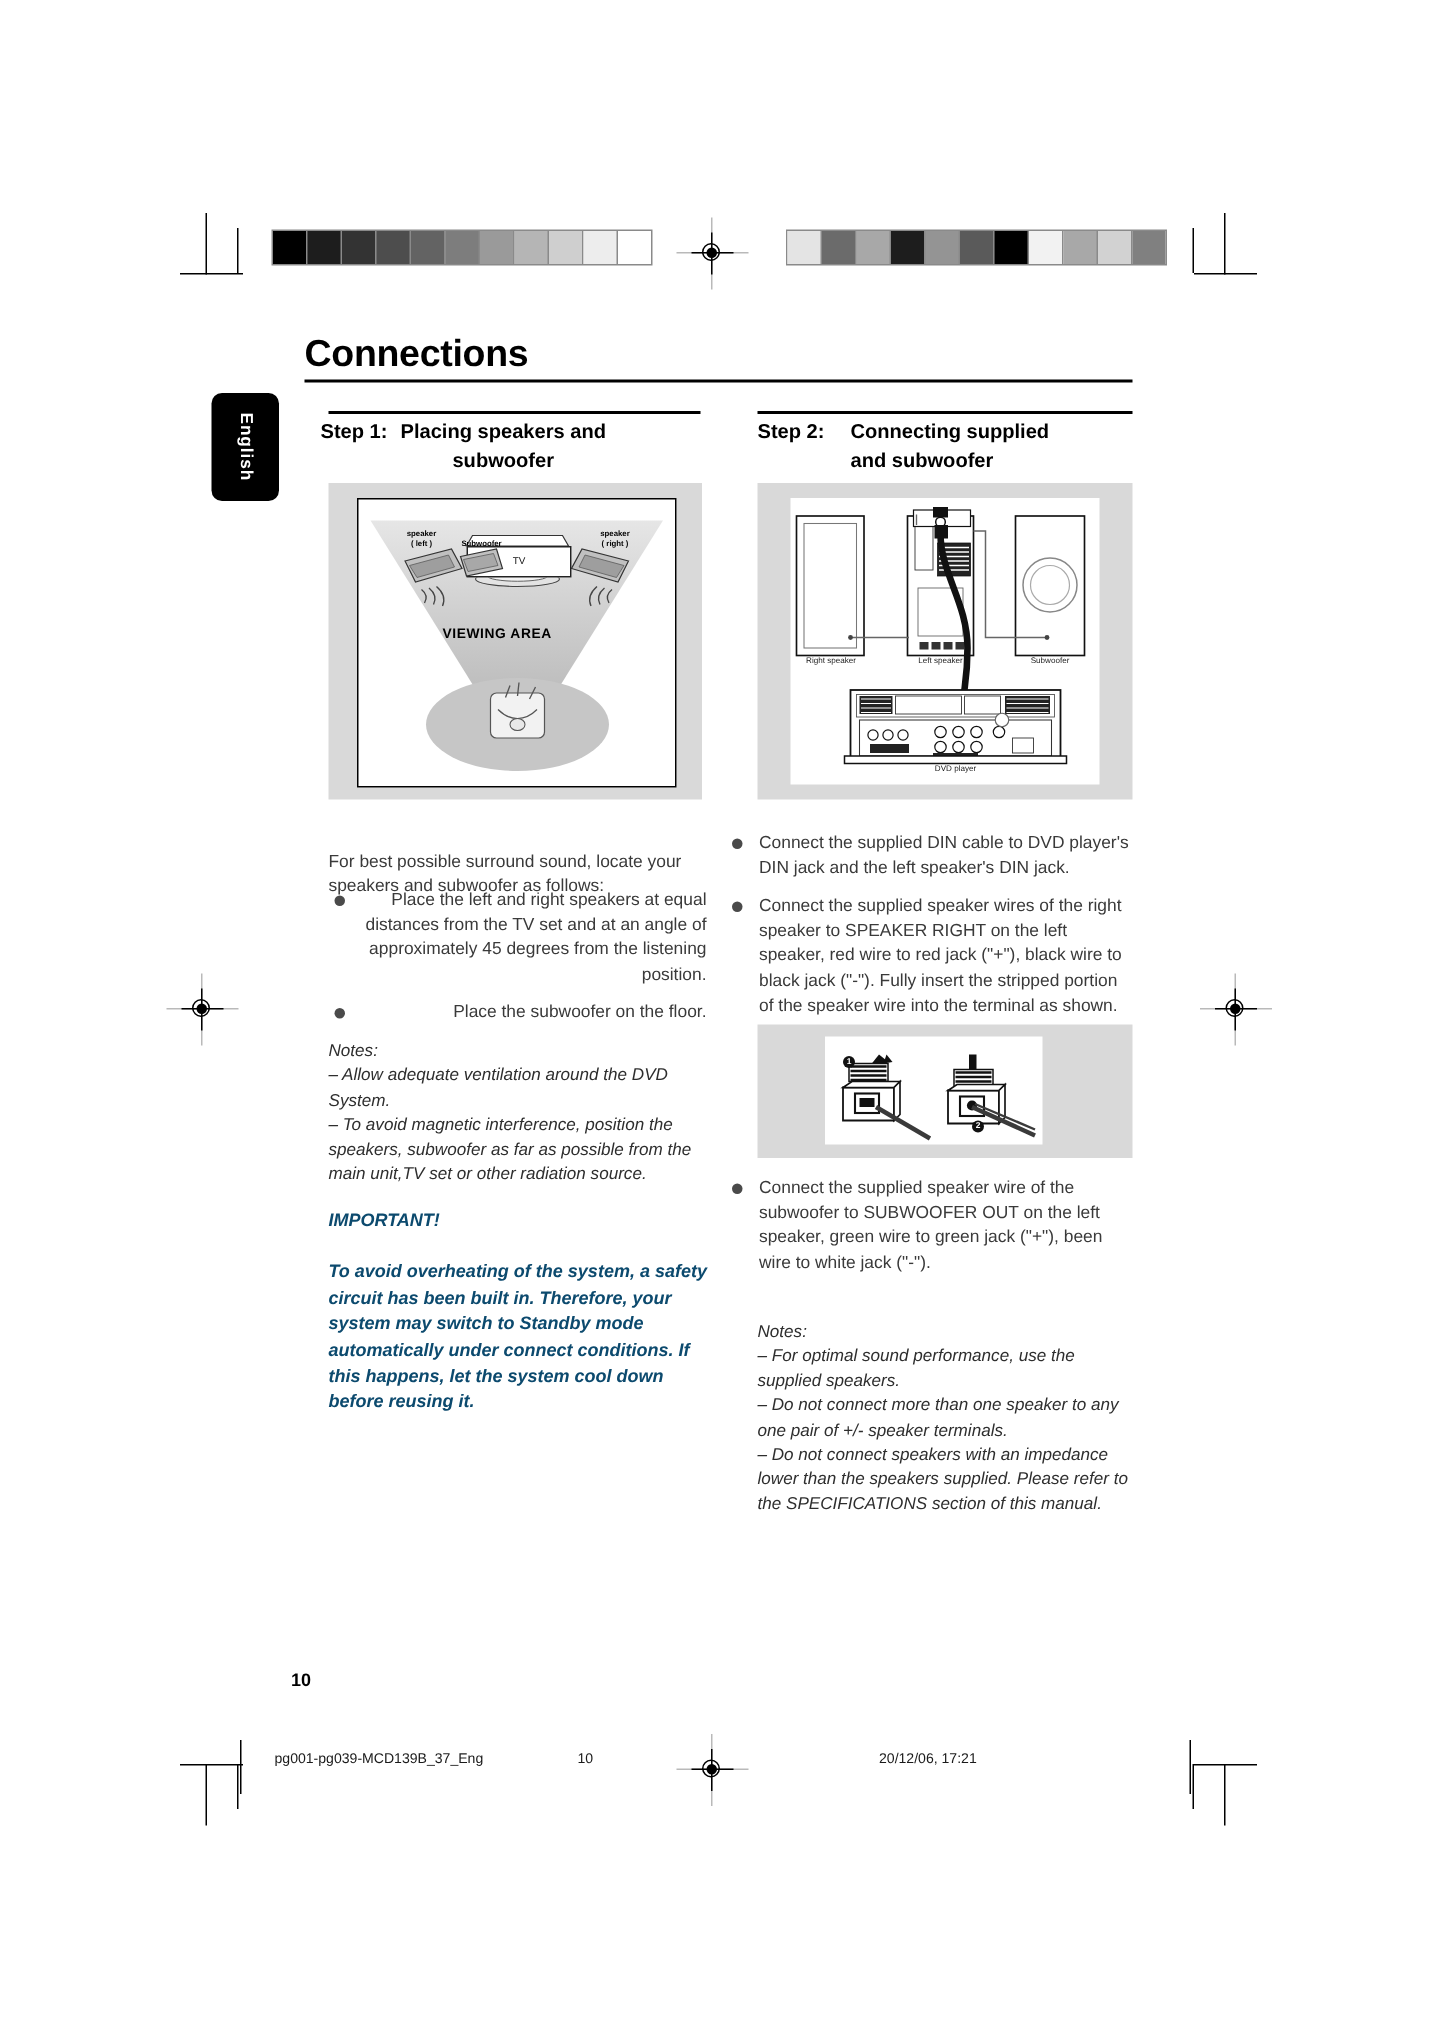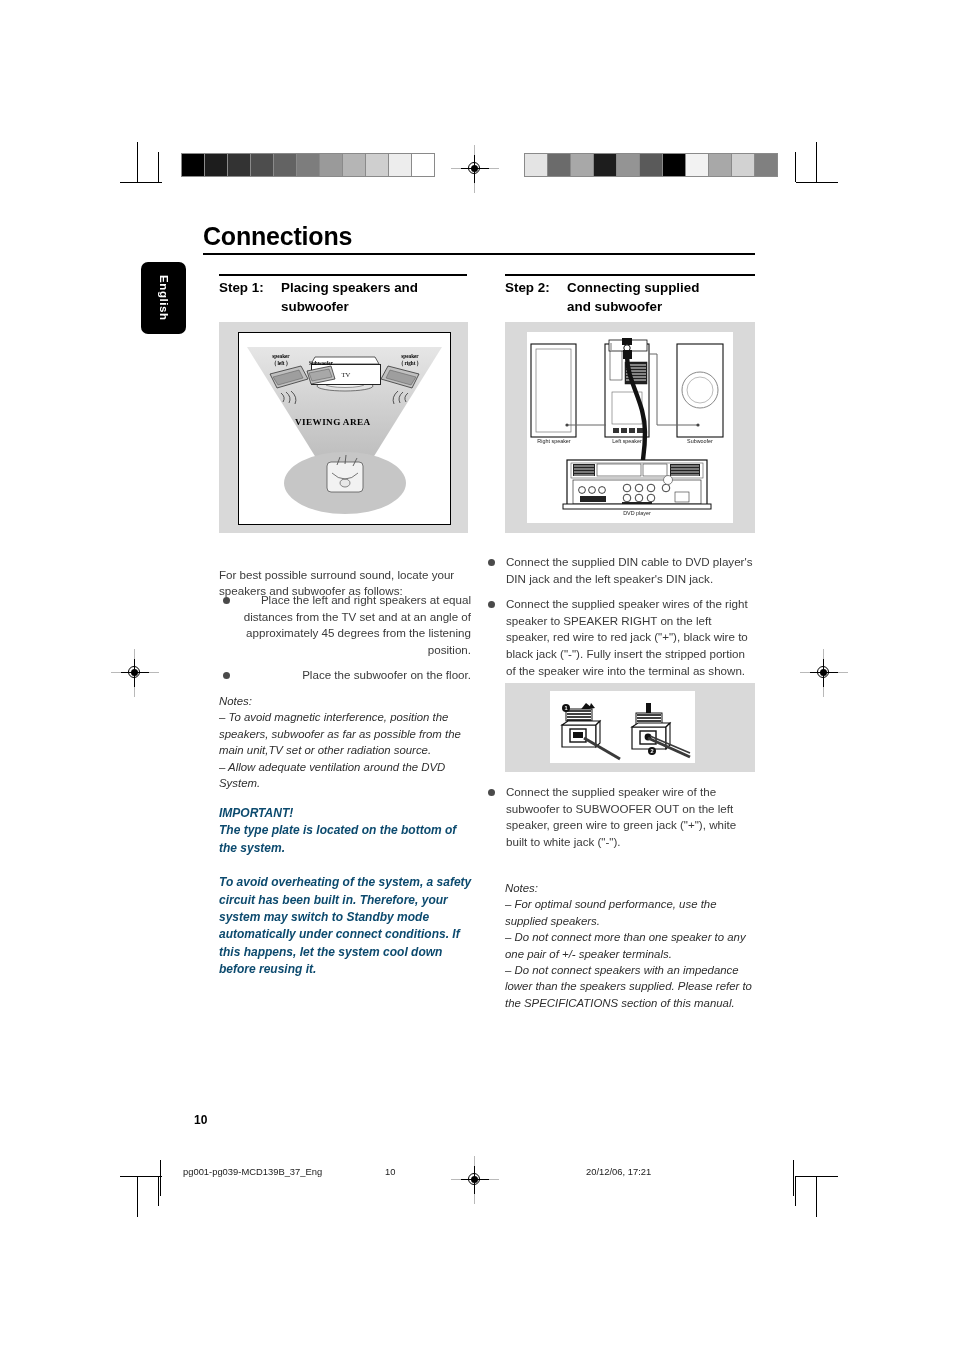--- a/index.html
+++ b/index.html
@@ -50,21 +50,21 @@
       background:#4a4a4a;}
   .notes{position:absolute;font-size:11.4px;line-height:16.4px;font-style:italic;color:#2e2e2e;}
   .important{position:absolute;font-size:12px;line-height:17.4px;font-weight:bold;color:#0c4a6e;font-style:italic;}
 
   .pagenum{position:absolute;font-size:12px;font-weight:bold;color:#000;}
 
   .footer{position:absolute;font-size:9.4px;color:#1a1a1a;white-space:nowrap;}
   .footrule{position:absolute;background:#000;}
 
   
-  .d1{position:absolute;inset:0;font-family:Liberation Serif, serif;}
+  .d1{position:absolute;inset:0;}
   .d1label{position:absolute;font-size:5.2px;font-weight:bold;line-height:6.6px;
      text-align:center;color:#000;}
   .tvbox{position:absolute;border:1px solid #222;background:#fff;
     display:flex;align-items:center;justify-content:center;font-size:6.6px;color:#111;}
   .viewarea{position:absolute;font-size:9.2px;font-weight:bold;letter-spacing:.4px;color:#000;}
   .ellipse{position:absolute;border-radius:50%;background:#c6c6c6;}
 
   
   .d2{position:absolute;inset:0;}
   .d2label{position:absolute;font-size:5.4px;color:#222;text-align:center;line-height:7px;}
@@ -156,21 +156,21 @@
 <div class="page-title">Connections</div>
 <div class="title-rule" style="left:203px;top:253px;width:552px;height:2.4px;"></div>
 
 <div class="langtab" style="left:141px;top:262px;width:45px;height:72px;">
   <span>English</span>
 </div>
 
 <style>.page-title{left:203px;top:222px;}</style>
 
 <div class="step-rule" style="left:219px;top:274px;width:248px;"></div>
-<div class="step-head" style="left:219px;top:278px;width:250px;">
+<div class="step-head" style="left:205px;top:278px;width:250px;text-align:center;">
   <span class="lbl">Step 1:</span>
   <span class="txt">
     <span>Placing speakers and</span><br>
     <span>subwoofer</span>
   </span>
 </div>
 
 <div class="figbox" style="left:219px;top:322px;width:249px;height:211px;">
   <div class="figinner" style="left:19px;top:10px;width:211px;height:191px;">
     <div class="d1">
@@ -253,27 +253,26 @@
     <span>Place the left and right speakers at equal distances from the TV set and at an angle of approximately 45 degrees from the listening position.</span>
   </div>
   <div class="bullet-row">
     <span class="bullet-dot"></span>
     <span>Place the subwoofer on the floor.</span>
   </div>
 </div>
 
 <div class="notes" style="left:219px;top:693px;width:250px;">
   <div>Notes:</div>
+  <div>–  Allow adequate ventilation around the DVD System.</div>
   <div>–  To avoid magnetic interference, position the speakers, subwoofer as far as possible from the main unit,TV set or other radiation source.</div>
-  <div>–  Allow adequate ventilation around the DVD System.</div>
 </div>
 
 <div class="important" style="left:219px;top:805px;width:254px;">
   <div>IMPORTANT!</div>
-  <div>The type plate is located on the bottom of the system.</div>
   <div style="height:17px;"></div>
   <div>To avoid overheating of the system, a safety circuit has been built in.  Therefore, your system may switch to Standby mode automatically under connect conditions.  If this happens, let the system cool down before reusing it.</div>
 </div>
 
 <div class="step-rule" style="left:505px;top:274px;width:250px;"></div>
 <div class="step-head" style="left:505px;top:278px;width:252px;">
   <span class="lbl">Step 2:</span>
   <span class="txt">
     <span>Connecting supplied</span><br>
     <span>and subwoofer</span>
@@ -434,21 +433,21 @@
       <div class="numcirc" style="left:98px;top:56px;">
         <span>2</span>
       </div>
     </div>
   </div>
 </div>
 
 <div class="body" style="left:484px;top:784px;width:273px;">
   <div class="bullet-row">
     <span class="bullet-dot"></span>
-    <span>Connect the supplied speaker wire of the subwoofer to SUBWOOFER OUT on the left speaker, green wire to green jack ("+"),  white built to white jack ("-").</span>
+    <span>Connect the supplied speaker wire of the subwoofer to SUBWOOFER OUT on the left speaker, green wire to green jack ("+"),  been wire to white jack ("-").</span>
   </div>
 </div>
 
 <div class="notes" style="left:505px;top:880px;width:250px;">
   <div>Notes:</div>
   <div>–  For optimal sound performance, use the supplied speakers.</div>
   <div>–  Do not connect more than one speaker to any one pair of +/- speaker terminals.</div>
   <div>–  Do not connect speakers with an impedance lower than the speakers supplied. Please refer to the SPECIFICATIONS section of this manual.</div>
 </div>
 

